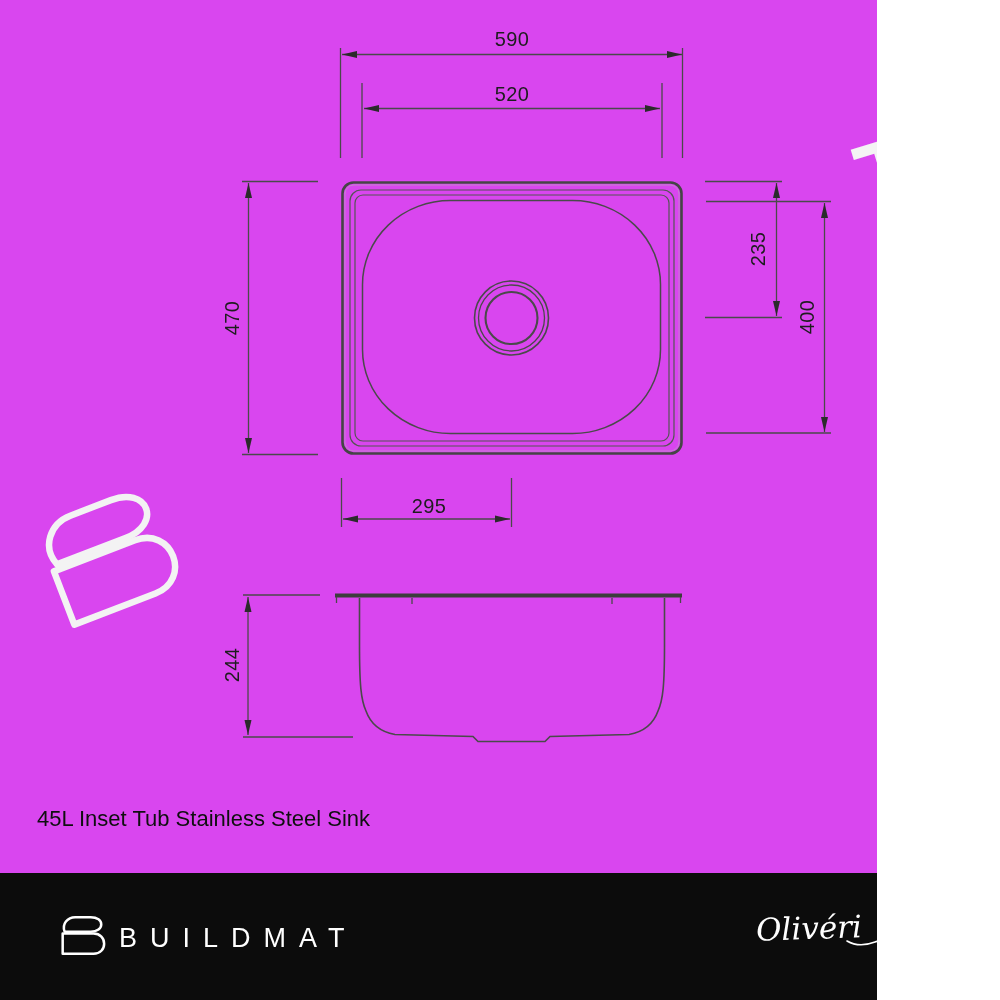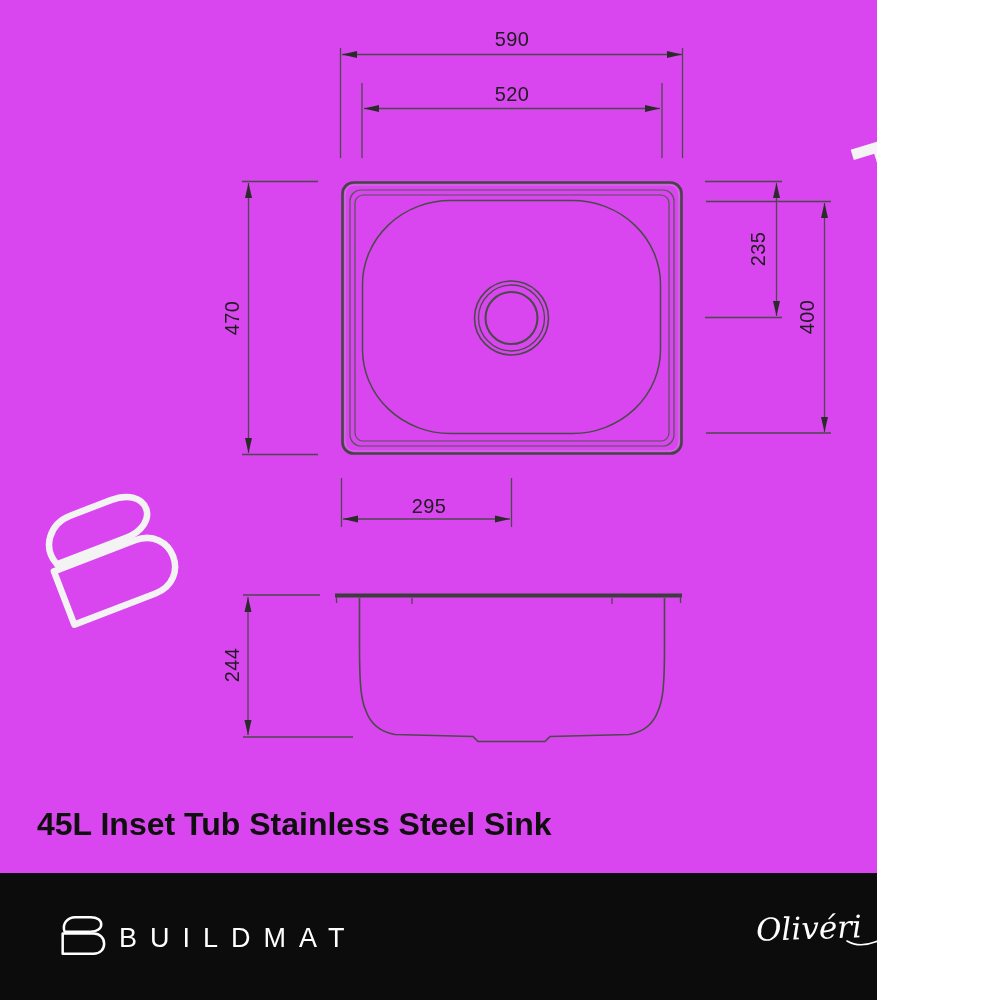--- a/index.html
+++ b/index.html
@@ -15,21 +15,21 @@
   }
   .dim-label.vert{transform:translate(-50%,-50%) rotate(-90deg) scaleX(.95);}
   
   .wm-letter{
     position:absolute;left:858px;top:118px;font-size:96px;font-weight:700;
     color:#f4f4f4;transform:rotate(-17deg);user-select:none;
   }
   .wm-logo{position:absolute;left:28px;top:498px;transform:rotate(-21deg);}
   
   .page-title{
-    position:absolute;left:37px;top:806px;font-size:32px;font-weight:700;
+    position:absolute;left:37px;top:806px;font-size:22px;font-weight:400;
     color:#0f0f0f;letter-spacing:0px;
   }
   
   .footer{
     position:absolute;left:0;top:873px;width:1000px;height:127px;
     background:#0c0c0c;
   }
   .brand-logo{position:absolute;left:54px;top:914px;}
   .brand-name{
     position:absolute;left:119px;top:925px;font-size:27px;font-weight:400;

